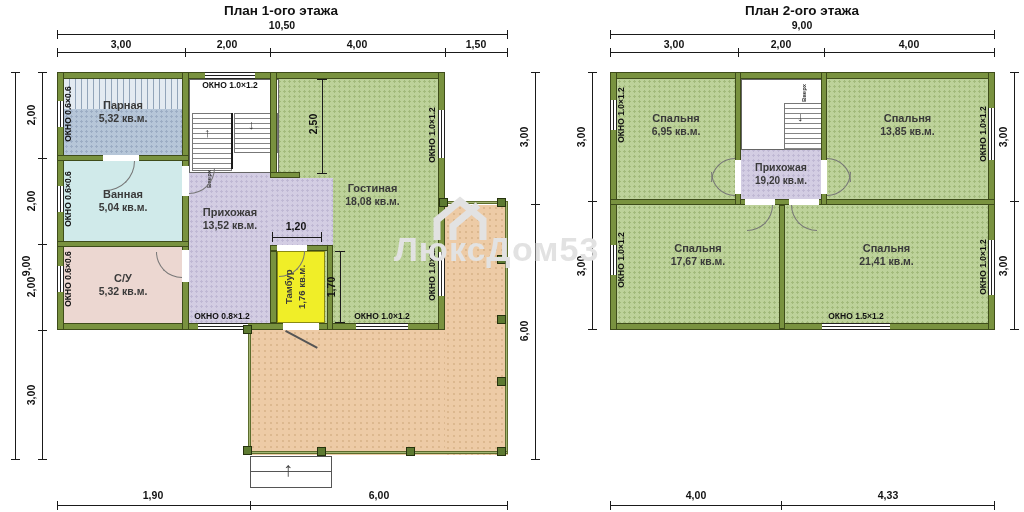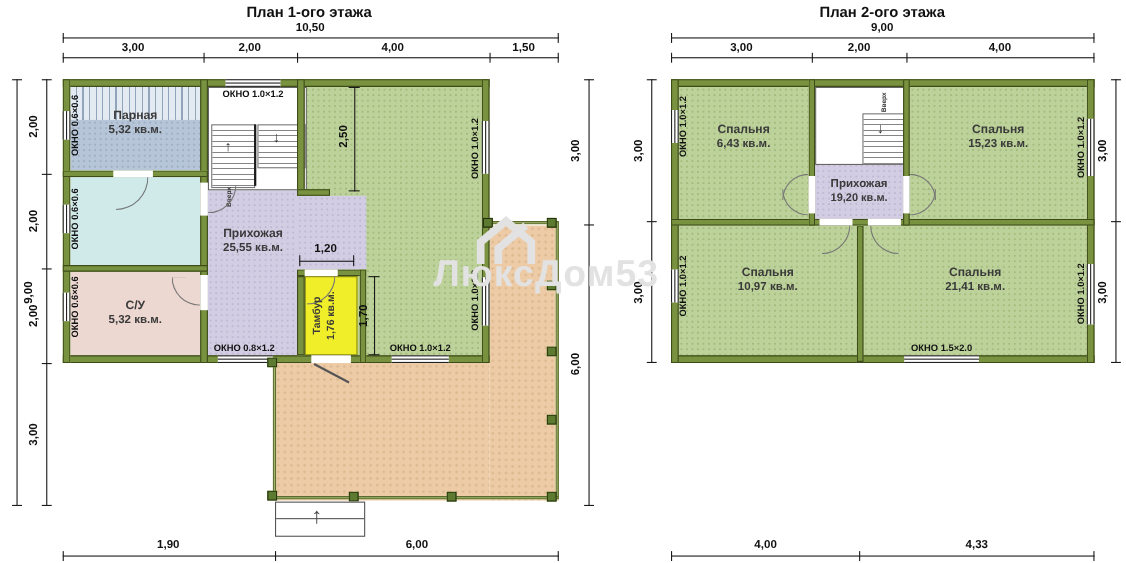--- a/index.html
+++ b/index.html
@@ -191,27 +191,35 @@
 
   <div class="steps" style="left:250px;top:456px;width:80px;height:30px">
     <div class="dl" style="left:0;top:14px;width:80px;height:1px;background:#555"></div>
     <span class="sarr" style="left:32px;top:2px;font-size:20px;color:#444">↑</span>
   </div>
 
   <div class="rlab" style="left:64px;top:88px;width:118px;height:48px">
     <span class="n">Парная</span>
     <span class="a">5,32 кв.м.</span>
   </div>
+  <div class="rlab" style="left:64px;top:171px;width:118px;height:60px">
+    <span class="n">Ванная</span>
+    <span class="a">5,04 кв.м.</span>
+  </div>
   <div class="rlab" style="left:64px;top:257px;width:118px;height:56px">
     <span class="n">С/У</span>
     <span class="a">5,32 кв.м.</span>
   </div>
   <div class="rlab" style="left:178px;top:198px;width:104px;height:42px">
     <span class="n">Прихожая</span>
-    <span class="a">25,55 кв.м.</span>
+    <span class="a">13,52 кв.м.</span>
+  </div>
+  <div class="rlab" style="left:300px;top:172px;width:145px;height:46px">
+    <span class="n">Гостиная</span>
+    <span class="a">18,08 кв.м.</span>
   </div>
   <div class="vlab" style="left:283px;top:254px;width:38px;height:66px">
     <span>Тамбур</span>
     <span>1,76 кв.м.</span>
   </div>
 
   <div class="dl" style="left:610px;top:34px;width:385px;height:1px"></div>
   <div class="dl" style="left:610px;top:30px;width:1px;height:9px"></div>
   <div class="dl" style="left:994px;top:30px;width:1px;height:9px"></div>
   <div class="dlab" style="left:802px;top:25px">9,00</div>
@@ -280,33 +288,33 @@
   <div class="win-v" style="left:610px;top:100px;height:30px"></div>
   <div class="win-v" style="left:610px;top:245px;height:30px"></div>
   <div class="win-v" style="left:988px;top:108px;height:52px"></div>
   <div class="win-v" style="left:988px;top:240px;height:55px"></div>
   <div class="win-h" style="left:822px;top:323px;width:68px"></div>
 
   <div class="wlab rot" style="left:621px;top:115px">ОКНО 1.0×1.2</div>
   <div class="wlab rot" style="left:621px;top:260px">ОКНО 1.0×1.2</div>
   <div class="wlab rot" style="left:983px;top:134px">ОКНО 1.0×1.2</div>
   <div class="wlab rot" style="left:983px;top:267px">ОКНО 1.0×1.2</div>
-  <div class="wlab" style="left:856px;top:316px">ОКНО 1.5×2.0</div>
+  <div class="wlab" style="left:856px;top:316px">ОКНО 1.5×1.2</div>
 
   <div class="rlab" style="left:617px;top:95px;width:118px;height:60px">
     <span class="n">Спальня</span>
-    <span class="a">6,43 кв.м.</span>
+    <span class="a">6,95 кв.м.</span>
   </div>
   <div class="rlab" style="left:827px;top:95px;width:161px;height:60px">
     <span class="n">Спальня</span>
-    <span class="a">15,23 кв.м.</span>
+    <span class="a">13,85 кв.м.</span>
   </div>
   <div class="rlab" style="left:617px;top:225px;width:162px;height:60px">
     <span class="n">Спальня</span>
-    <span class="a">10,97 кв.м.</span>
+    <span class="a">17,67 кв.м.</span>
   </div>
   <div class="rlab" style="left:785px;top:225px;width:203px;height:60px">
     <span class="n">Спальня</span>
     <span class="a">21,41 кв.м.</span>
   </div>
   <div class="rlab" style="left:741px;top:150px;width:80px;height:48px">
     <span class="n" style="font-size:10.5px">Прихожая</span>
     <span class="a" style="font-size:10px">19,20 кв.м.</span>
   </div>
 

